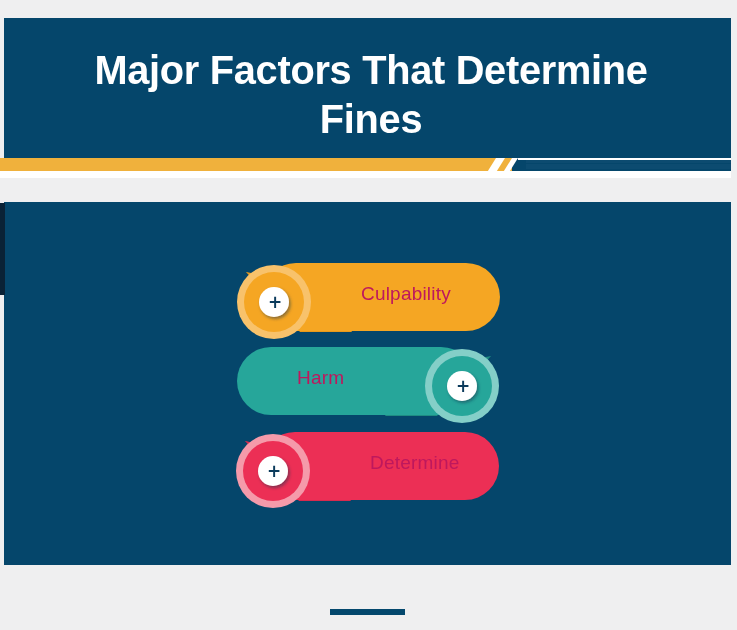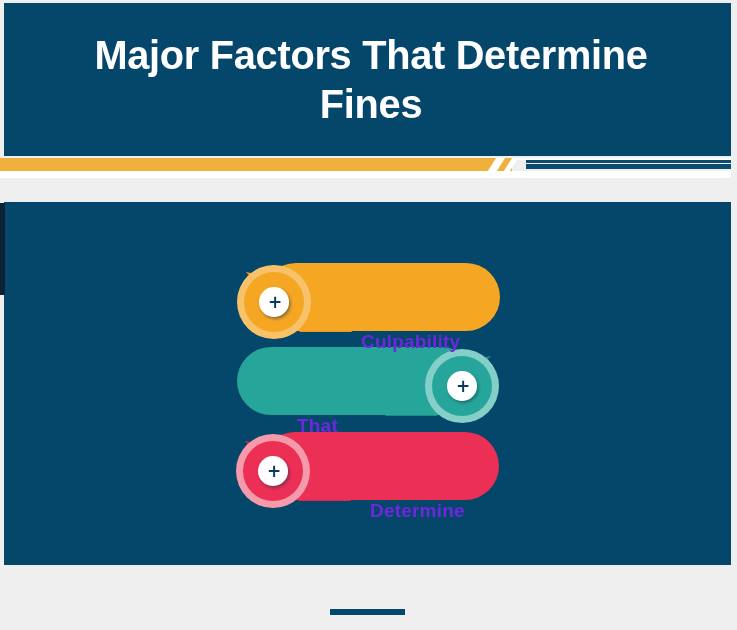--- a/index.html
+++ b/index.html
@@ -20,21 +20,21 @@
     position: absolute;
     left: 0; top: 0;
     width: 737px; height: 630px;
     background: #efeff0;
   }
 
   
   .header {
     position: absolute;
     left: 4px;
-    top: 3px;
+    top: 18px;
     width: 733px;
     height: 153px;
     background: #05466b;
     display: flex;
     align-items: center;
     justify-content: center;
     box-sizing: border-box;
   }
   .header-title {
     color: #ffffff;
@@ -136,26 +136,25 @@
   .rows {
     position: absolute;
     left: 0; top: 0;
     width: 737px; height: 630px;
     pointer-events: none;
   }
   .rows svg { display: block; }
 
   .row-label {
     position: absolute;
-    color: #6d28d9;
+    color: #be185d;
     font-size: 19px;
-    font-weight: bold;
+    font-weight: normal;
     letter-spacing: 0.2px;
     white-space: nowrap;
-    margin-top: 48px;
   }
   .label-culpability { left: 361px; top: 283px; }
   .label-harm        { left: 297px; top: 367px; }
   .label-turnover    { left: 370px; top: 452px; }
 
   
   .plus {
     position: absolute;
     color: #0b3b5c;
     font-size: 17px;
@@ -255,21 +254,21 @@
       <circle cx="273" cy="471" r="37" fill="#f59aaa"></circle>
 
       <circle cx="273" cy="471" r="30" fill="#ec2f55"></circle>
 
       <circle cx="273" cy="471" r="15" fill="#ffffff" filter="url(#circshadow)"></circle>
     </g>
   </svg>
   </div>
 
   <div class="row-label label-culpability">Culpability</div>
-  <div class="row-label label-harm">That</div>
+  <div class="row-label label-harm">Harm</div>
   <div class="row-label label-turnover">Determine</div>
 
   <div class="plus" style="left:268px; top:294px;">+</div>
   <div class="plus" style="left:456px; top:378px;">+</div>
   <div class="plus" style="left:267px; top:463px;">+</div>
 
   <div class="bottom-bar"></div>
 
   <div class="right-margin"></div>
 </div>

